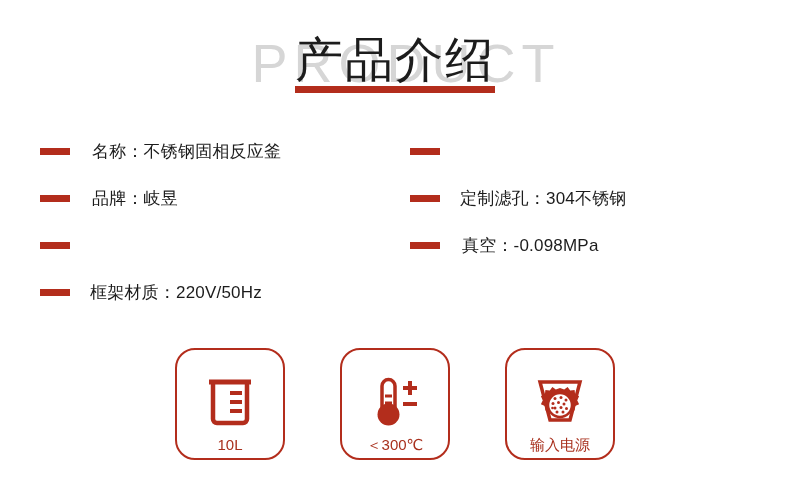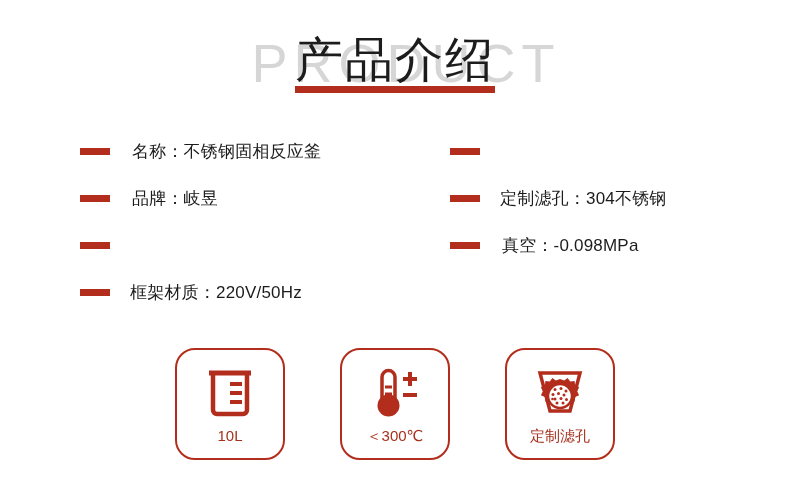--- a/index.html
+++ b/index.html
@@ -62,21 +62,21 @@
 
   
   .specs {
     position: absolute;
     left: 0;
     top: 128px;
     width: 680px;
     display: grid;
     grid-template-columns: 370px 330px;
     grid-auto-rows: 47px;
-    padding-left: 80px;
+    padding-left: 40px;
     box-sizing: border-box;
   }
   .spec-item {
     display: flex;
     align-items: center;
   }
   .spec-dash {
     width: 30px;
     height: 7px;
     background: #b32d1c;
@@ -106,21 +106,21 @@
   .card {
     width: 110px;
     height: 112px;
     border: 2px solid #b32d1c;
     border-radius: 20px;
     box-sizing: border-box;
     display: flex;
     flex-direction: column;
     align-items: center;
     justify-content: flex-start;
-    padding-top: 16px;
+    padding-top: 25px;
   }
   .card-icon {
     height: 58px;
     display: flex;
     align-items: center;
     justify-content: center;
   }
   .card-label {
     font-size: 15px;
     color: #a8301d;
@@ -229,16 +229,16 @@
           <circle cx="23" cy="32" r="1.5"></circle>
           <circle cx="29" cy="31.5" r="1.5"></circle>
           <circle cx="34.5" cy="32.5" r="1.5"></circle>
           <circle cx="25" cy="36" r="1.5"></circle>
           <circle cx="31" cy="36" r="1.5"></circle>
           <circle cx="20.5" cy="32" r="1.3"></circle>
           <circle cx="28" cy="16.5" r="1.3"></circle>
         </g>
       </svg>
     </div>
-    <div class="card-label">定制滤孔</div>
+    <div class="card-label">输入电源</div>
   </div>
 
 </div>
 
 </body></html>

